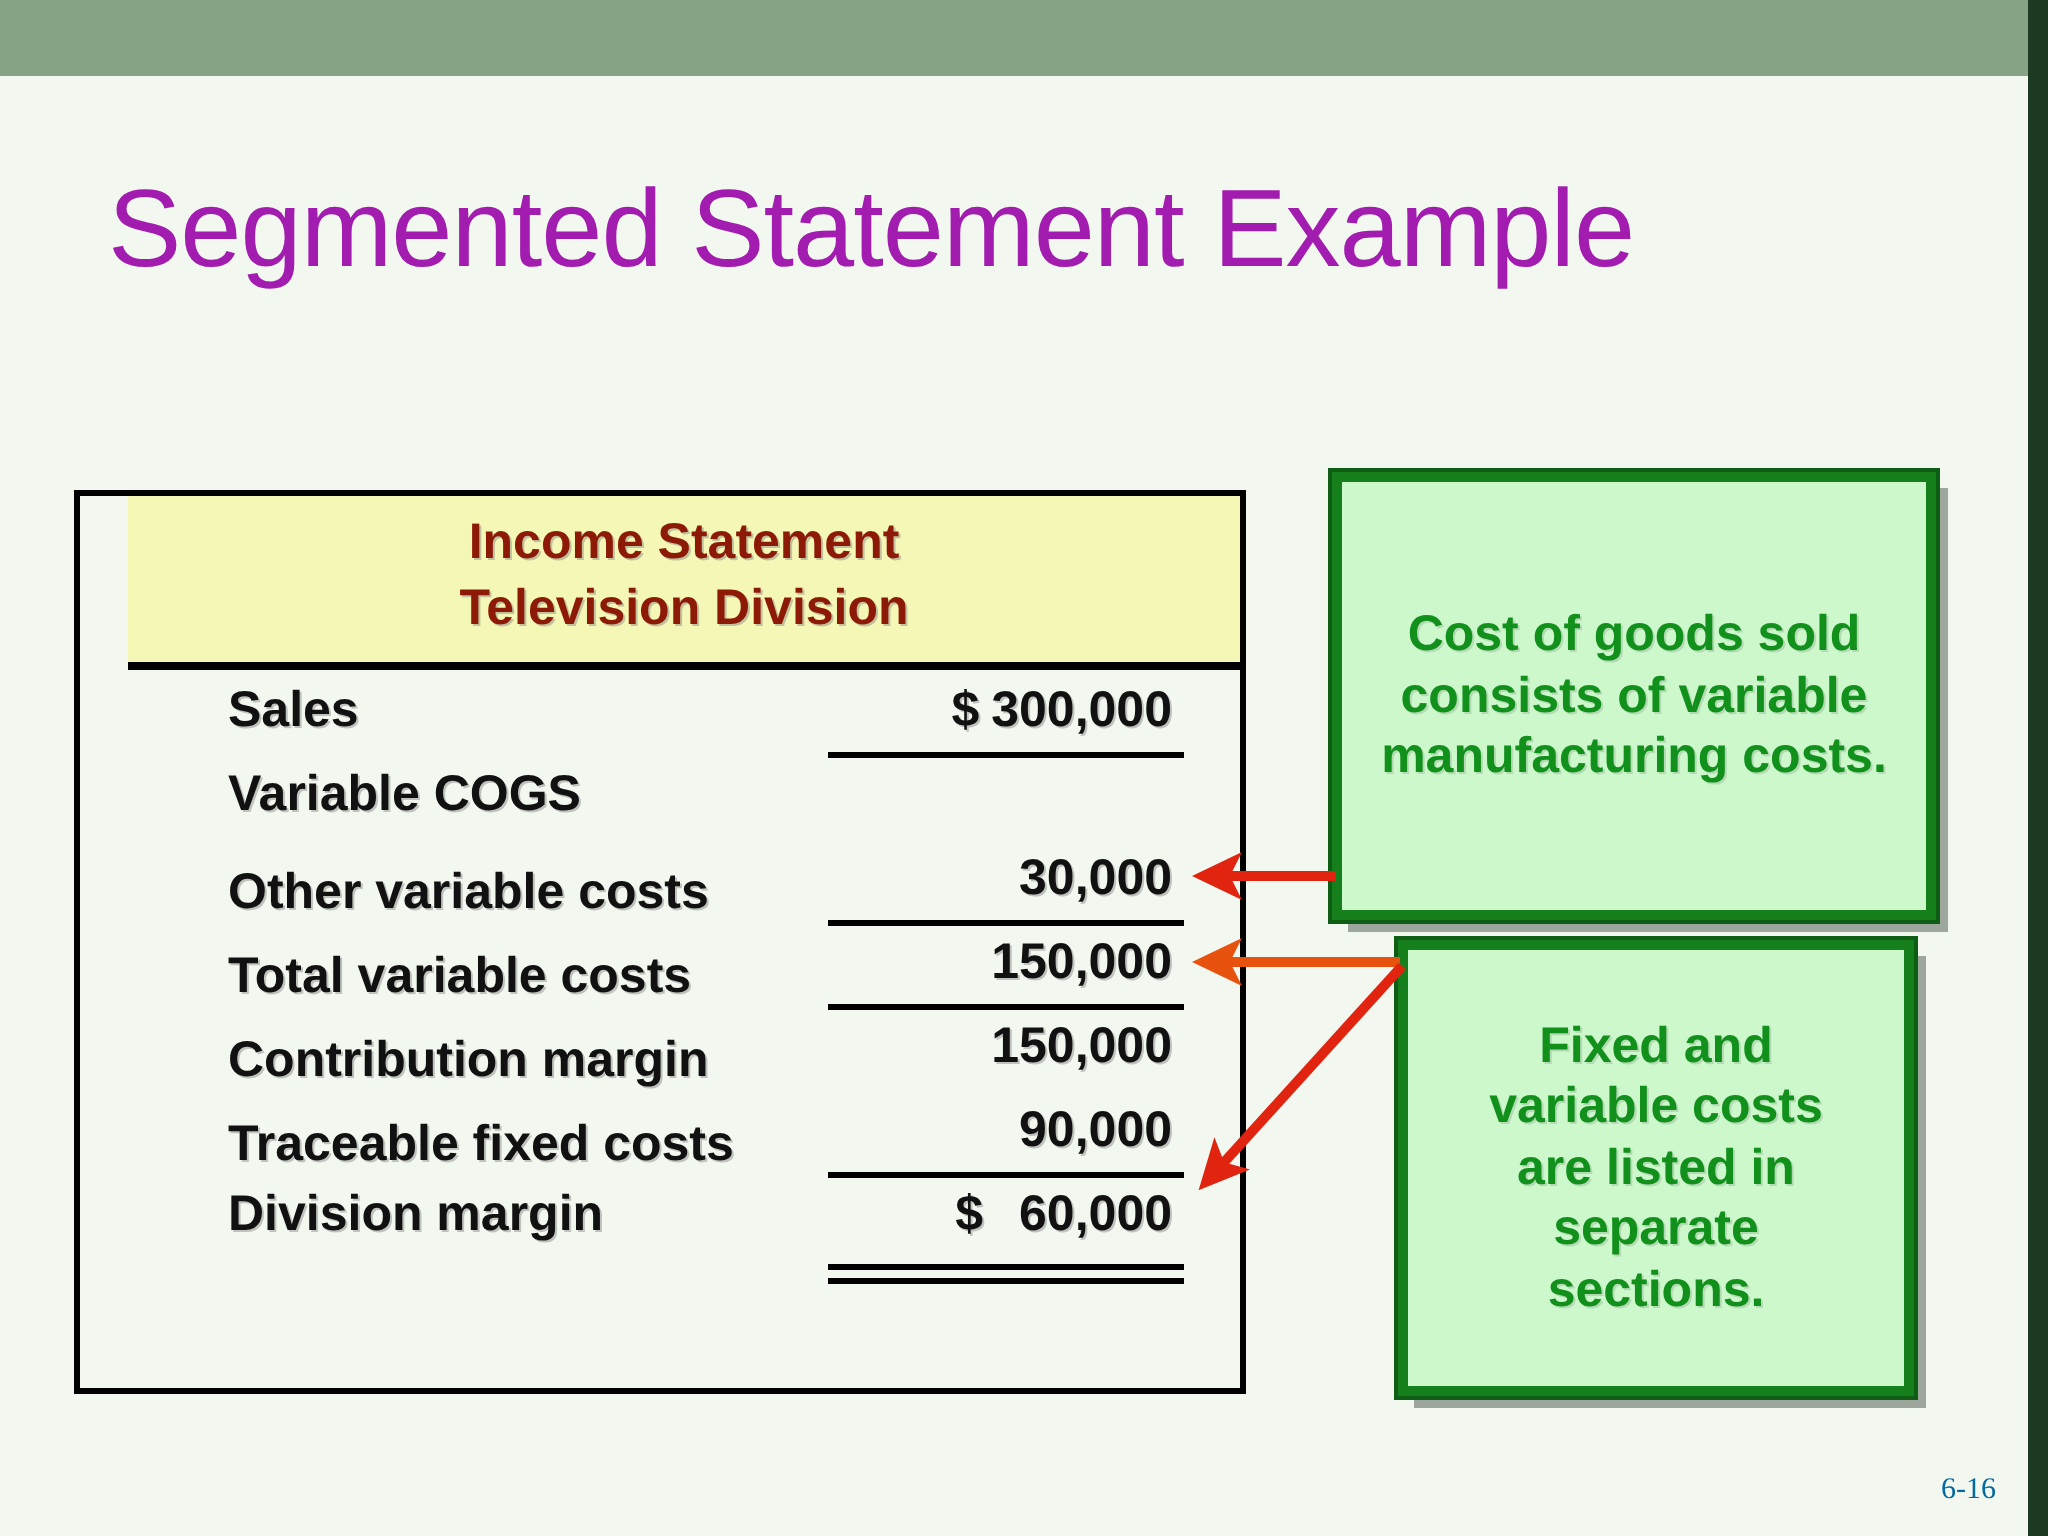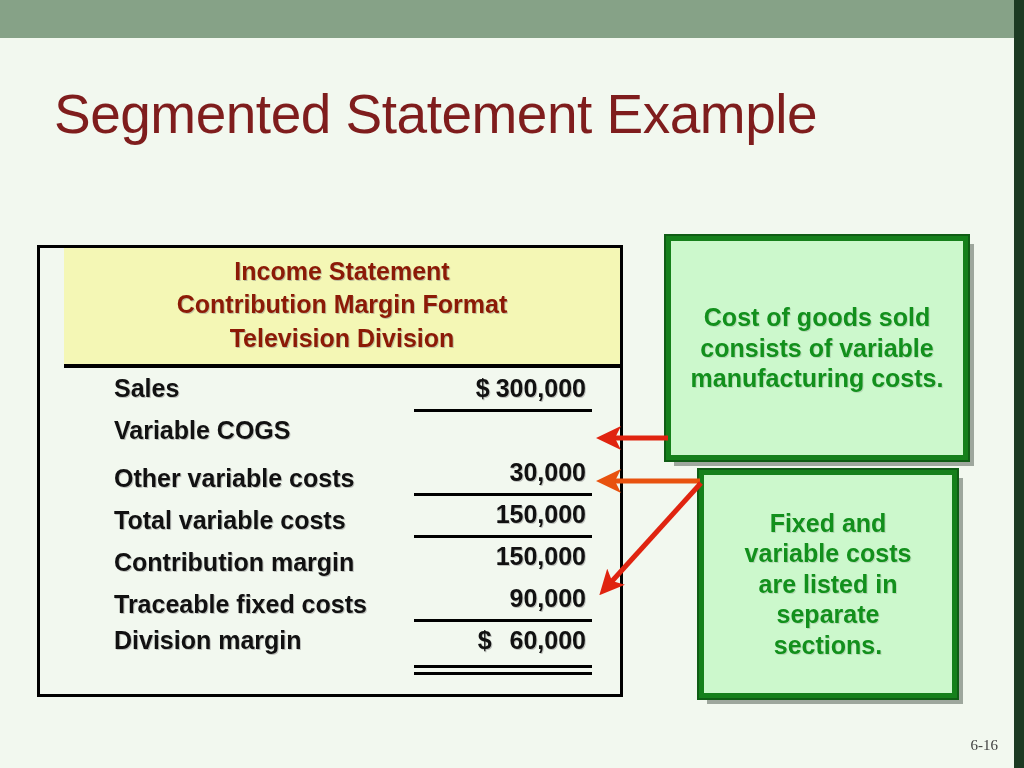--- a/index.html
+++ b/index.html
@@ -39,21 +39,21 @@
     background: #1c3a22;
   }
 
   
   #slide-title {
     position: absolute;
     left: 54px;
     top: 82px;
     font-size: 55px;
     font-weight: 400;
-    color: #7f1d1d;
+    color: #a21caf;
     letter-spacing: -0.5px;
     white-space: nowrap;
   }
 
   
   #statement-panel {
     position: absolute;
     left: 37px;
     top: 245px;
     width: 586px;
@@ -187,39 +187,38 @@
     height: 768px;
     pointer-events: none;
   }
 
   
   #page-number {
     position: absolute;
     right: 26px;
     bottom: 14px;
     font-size: 15px;
-    color: #404040;
+    color: #0369a1;
     font-family: "Liberation Serif", serif;
   }
 </style>
 </head>
 <body>
 
 <div id="slide">
 
   <div id="top-banner"></div>
   <div id="right-edge"></div>
 
   <div id="slide-title">Segmented Statement Example</div>
 
   <div id="statement-panel">
 
     <div id="statement-header">
       <div class="hline">Income Statement</div>
-      <div class="hline">Contribution Margin Format</div>
       <div class="hline">Television Division</div>
     </div>
 
     <div id="statement-body">
 
       <div class="row rule">
         <span class="label">Sales</span>
         <span class="amount">
           <span class="cur">$</span>
           <span>300,000</span>

